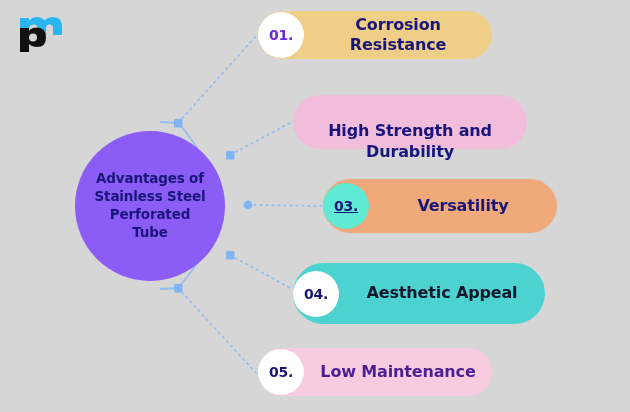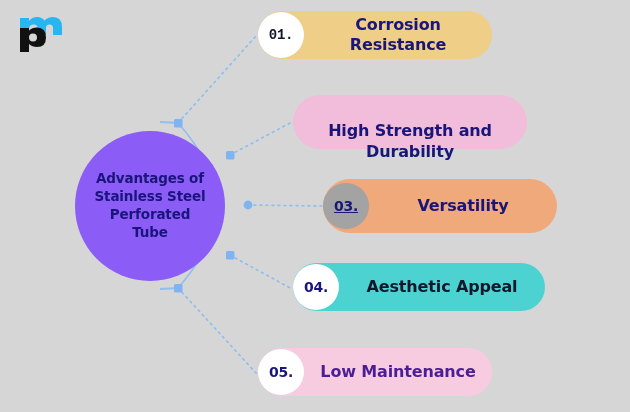--- a/index.html
+++ b/index.html
@@ -108,21 +108,21 @@
     line-height: 1.28;
     letter-spacing: -0.15px;
     padding: 0 14px;
     white-space: pre-line;
   }
 
   
   #item-1 { left: 258px; top: 11px;  width: 234px; height: 48px; }
   #item-2 { left: 293px; top: 95px;  width: 234px; height: 54px; }
   #item-3 { left: 323px; top: 179px; width: 234px; height: 54px; }
-  #item-4 { left: 293px; top: 263px; width: 252px; height: 48px; align-items: center; }
+  #item-4 { left: 293px; top: 263px; width: 252px; height: 61px; align-items: center; }
   #item-5 { left: 258px; top: 348px; width: 234px; height: 48px; justify-content: center; }
 </style>
 </head>
 <body style="background: rgb(214, 214, 214);">
 
 <div id="canvas" style="background: rgb(214, 214, 214);">
 
   <div id="logo">
     <svg width="56" height="48" viewBox="0 0 56 48">
 
@@ -154,33 +154,33 @@
 
   <div id="center-circle" style="background: #8b5cf6;">
     <div id="center-label" style="color: rgb(25, 21, 122);">Advantages of
 Stainless Steel
 Perforated
 Tube</div>
   </div>
 
   <div class="item" id="item-1">
     <div class="pill" style="background: rgb(239, 206, 136);"></div>
-    <div class="badge" style="background: rgb(255, 255, 255); color: #0f172a; font-family: Liberation Mono, monospace;">01.</div>
+    <div class="badge" style="background: rgb(255, 255, 255); color: #6d28d9;">01.</div>
     <div class="item-label" style="color: rgb(25, 21, 122);">Corrosion Resistance</div>
   </div>
 
   <div class="item" id="item-2">
     <div class="pill" style="background: rgb(242, 189, 218);"></div>
     <div class="item-label" style="color: rgb(25, 21, 122); margin-top: 39px;">High Strength and
 Durability</div>
   </div>
 
   <div class="item" id="item-3">
     <div class="pill" style="background: rgb(240, 169, 122);"></div>
-    <div class="badge" style="background: #a3a3a3; color: rgb(25, 21, 122); text-decoration: underline;">03.</div>
+    <div class="badge" style="background: #5eead4; color: rgb(25, 21, 122); text-decoration: underline;">03.</div>
     <div class="item-label" style="color: rgb(25, 21, 122);">Versatility</div>
   </div>
 
   <div class="item" id="item-4">
     <div class="pill" style="background: rgb(77, 210, 210);"></div>
     <div class="badge" style="background: rgb(255, 255, 255); color: rgb(25, 21, 122);">04.</div>
     <div class="item-label" style="color: #0f172a;">Aesthetic Appeal</div>
   </div>
 
   <div class="item" id="item-5">

